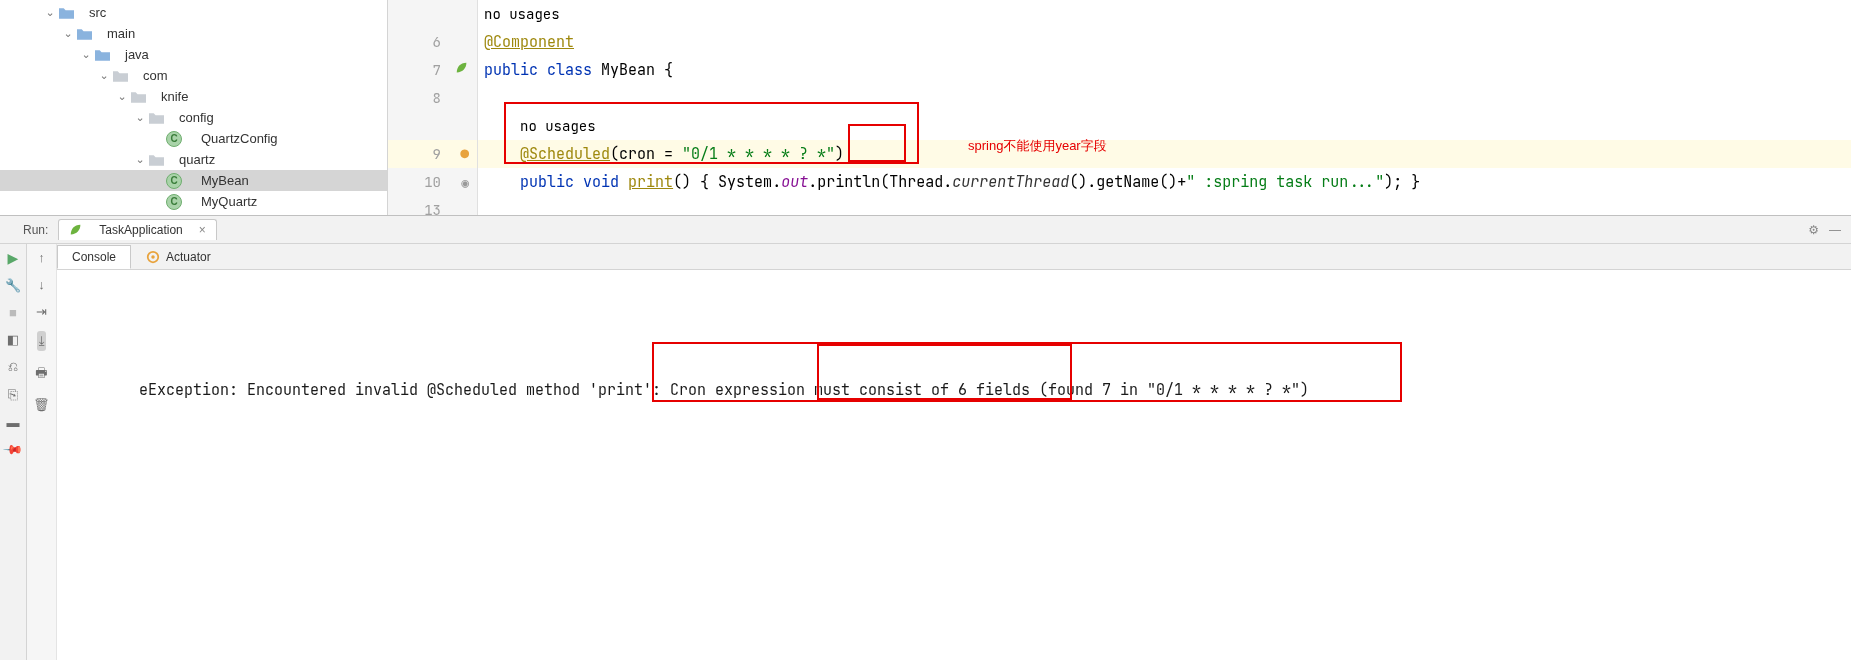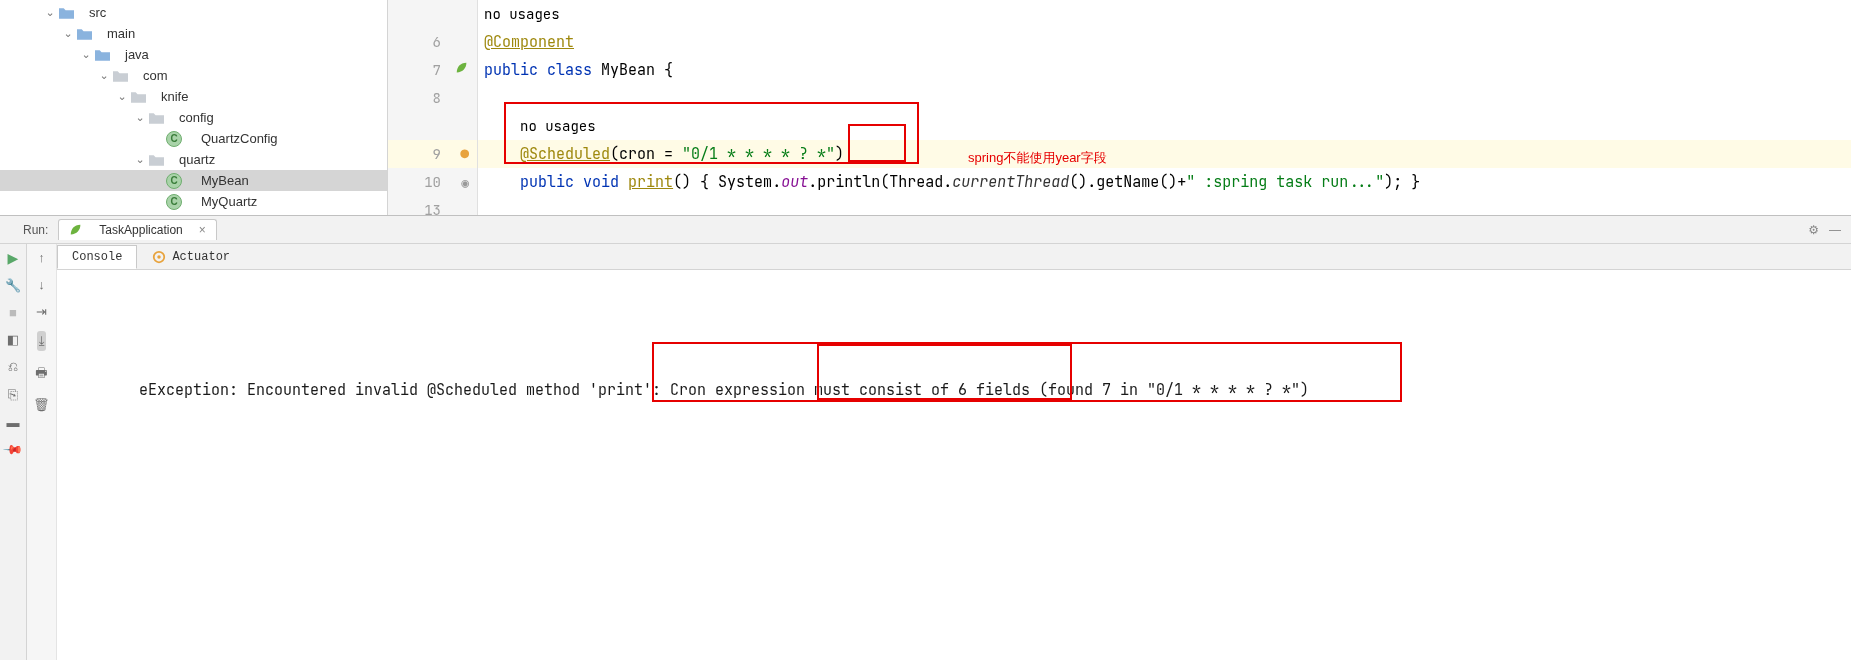--- a/index.html
+++ b/index.html
@@ -38,21 +38,21 @@
   .run-tab { background: #fff; border: 1px solid #c9c9c9; border-bottom: none; padding: 3px 10px; display: flex; align-items: center; gap: 16px; border-radius: 3px 3px 0 0; }
   .leaf-icon { width: 14px; height: 14px; }
   .close-x { color: #888; font-size: 12px; }
   .run-header-right { margin-left: auto; display: flex; gap: 10px; padding-right: 10px; color: #888; }
   .run-body { flex: 1; display: flex; }
   .tool-col { width: 27px; background: #f2f2f2; border-right: 1px solid #d4d4d4; display: flex; flex-direction: column; align-items: center; padding-top: 6px; gap: 12px; color: #6e6e6e; }
   .tool-col2 { width: 30px; background: #f6f6f6; border-right: 1px solid #e4e4e4; display: flex; flex-direction: column; align-items: center; padding-top: 6px; gap: 12px; color: #6e6e6e; }
   .tool-col2 .sel { background: #d0d0d0; border-radius: 3px; padding: 2px; }
   .run-main { flex: 1; display: flex; flex-direction: column; }
   .run-tabs2 { height: 26px; border-bottom: 1px solid #d4d4d4; display: flex; align-items: flex-end; background: #f2f2f2; }
-  .rtab { padding: 4px 14px; font-size: 12px; border: 1px solid transparent; display: flex; align-items: center; gap: 6px; font-family: Liberation Mono, monospace; }
+  .rtab { padding: 4px 14px; font-size: 12px; border: 1px solid transparent; display: flex; align-items: center; gap: 6px; }
   .rtab.active { background: #fff; border: 1px solid #c9c9c9; border-bottom: 1px solid #fff; }
   .act-icon { width: 14px; height: 14px; }
   .console { flex: 1; background: #fff; font-family: "JetBrains Mono","Consolas",monospace; font-size: 15px; padding-top: 90px; padding-left: 10px; position: relative; white-space: pre; color: #1a1a1a; overflow:hidden;}
   .play-icon { color: #59a869; font-size: 14px; }
   .pin-icon { transform: rotate(45deg); display:inline-block; }
 </style>
 </head>
 <body>
 
 <div class="workspace">
@@ -167,21 +167,21 @@
       <div class="cline"><span class="c-ann">@Component</span></div>
       <div class="cline"><span class="c-kw">public</span> <span class="c-kw">class</span> <span class="c-plain">MyBean</span><span class="c-plain"> {</span></div>
       <div class="cline"></div>
       <div class="cline">    <span class="c-hint">no usages</span></div>
       <div class="cline hl">    <span class="c-ann">@Scheduled</span><span class="c-plain">(cron = </span><span class="c-str">"0/1 * * * * ? *"</span><span class="c-plain">)</span></div>
       <div class="cline">    <span class="c-kw">public</span> <span class="c-kw">void</span> <span class="c-ann">print</span><span class="c-plain">() { </span><span class="c-plain">System</span><span class="c-plain">.</span><span class="c-field">out</span><span class="c-plain">.</span><span class="c-plain">println</span><span class="c-plain">(Thread.</span><span class="c-static">currentThread</span><span class="c-plain">().getName()</span><span class="c-plain">+</span><span class="c-str">" :spring task run..."</span><span class="c-plain">); }</span></div>
       <div class="cline"></div>
 
       <div class="redbox" style="left:26px; top:102px; width:415px; height:62px;"></div>
       <div class="redbox" style="left:370px; top:124px; width:58px; height:38px;"></div>
-      <div class="annot" style="left:490px; top:144px;">spring不能使用year字段</div>
+      <div class="annot" style="left:490px; top:132px;">spring不能使用year字段</div>
     </div>
   </div>
 </div>
 
 <div class="run-panel">
   <div class="run-header">
     <span class="title">Run:</span>
     <div class="run-tab">
       <svg class="leaf-icon" viewBox="0 0 16 16">
           <path fill="#6db33f" d="M13 2c0 6-4 11-11 11 0-6 4-11 11-11z"></path>

